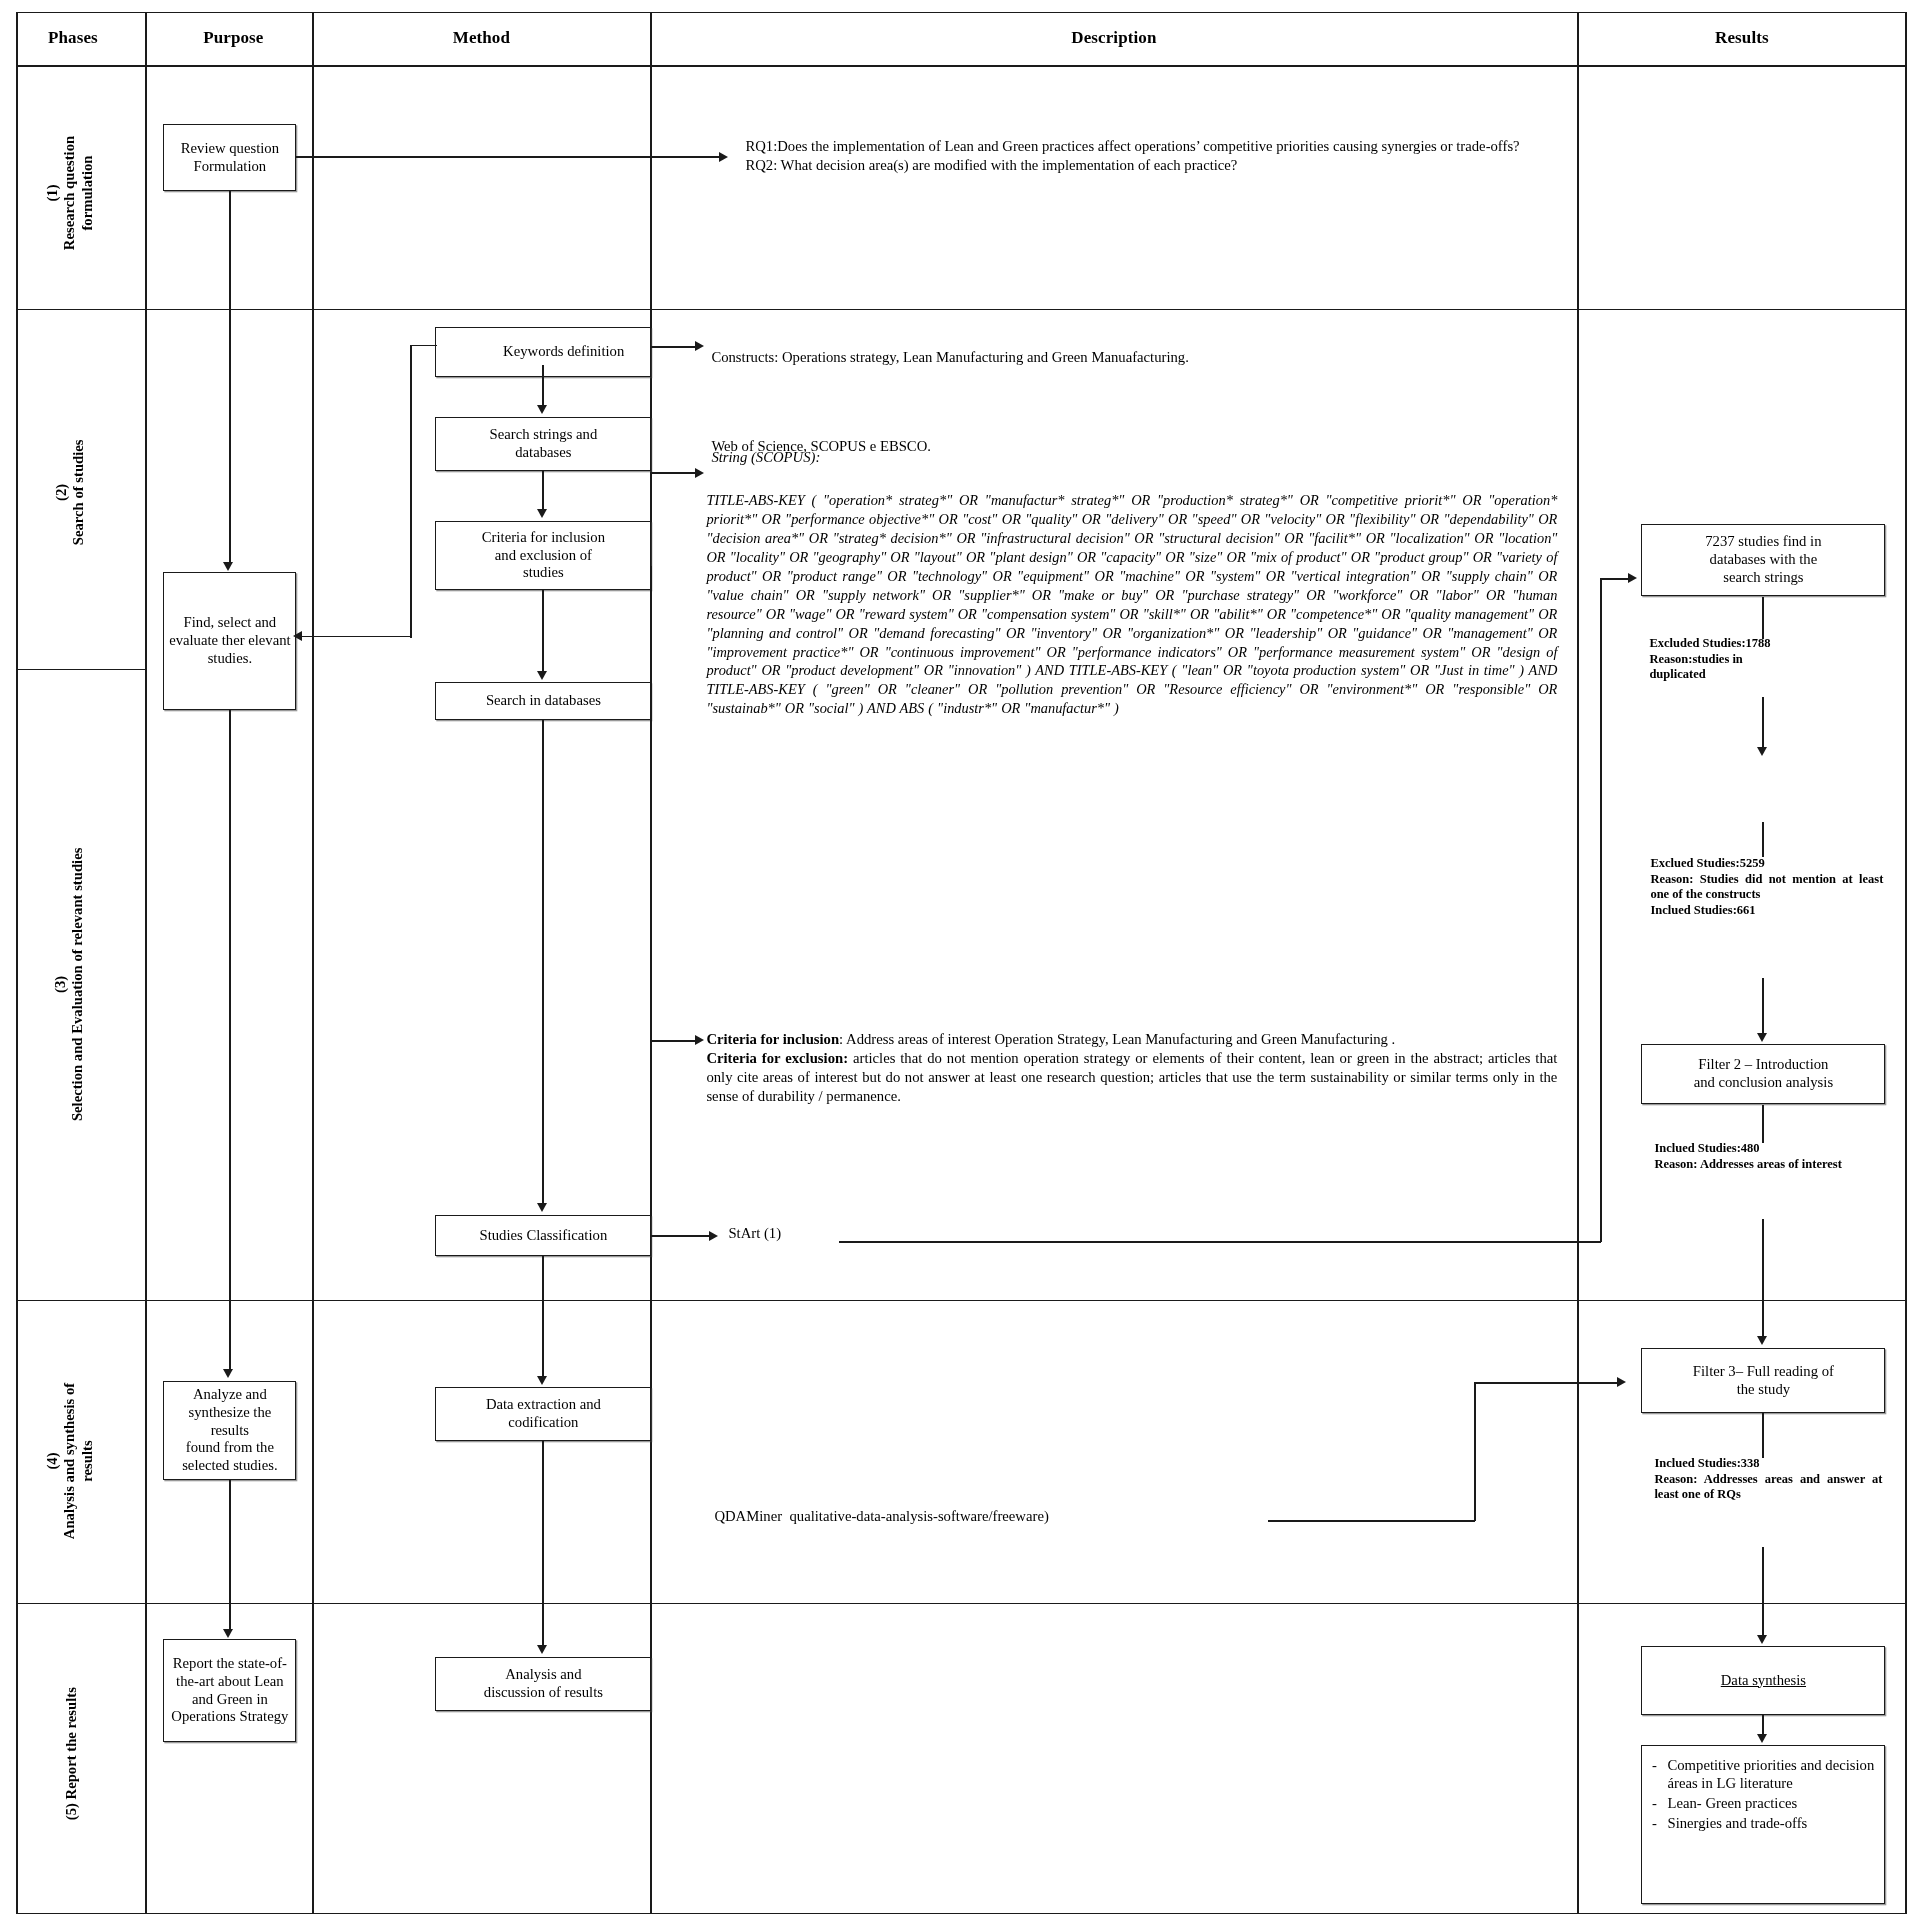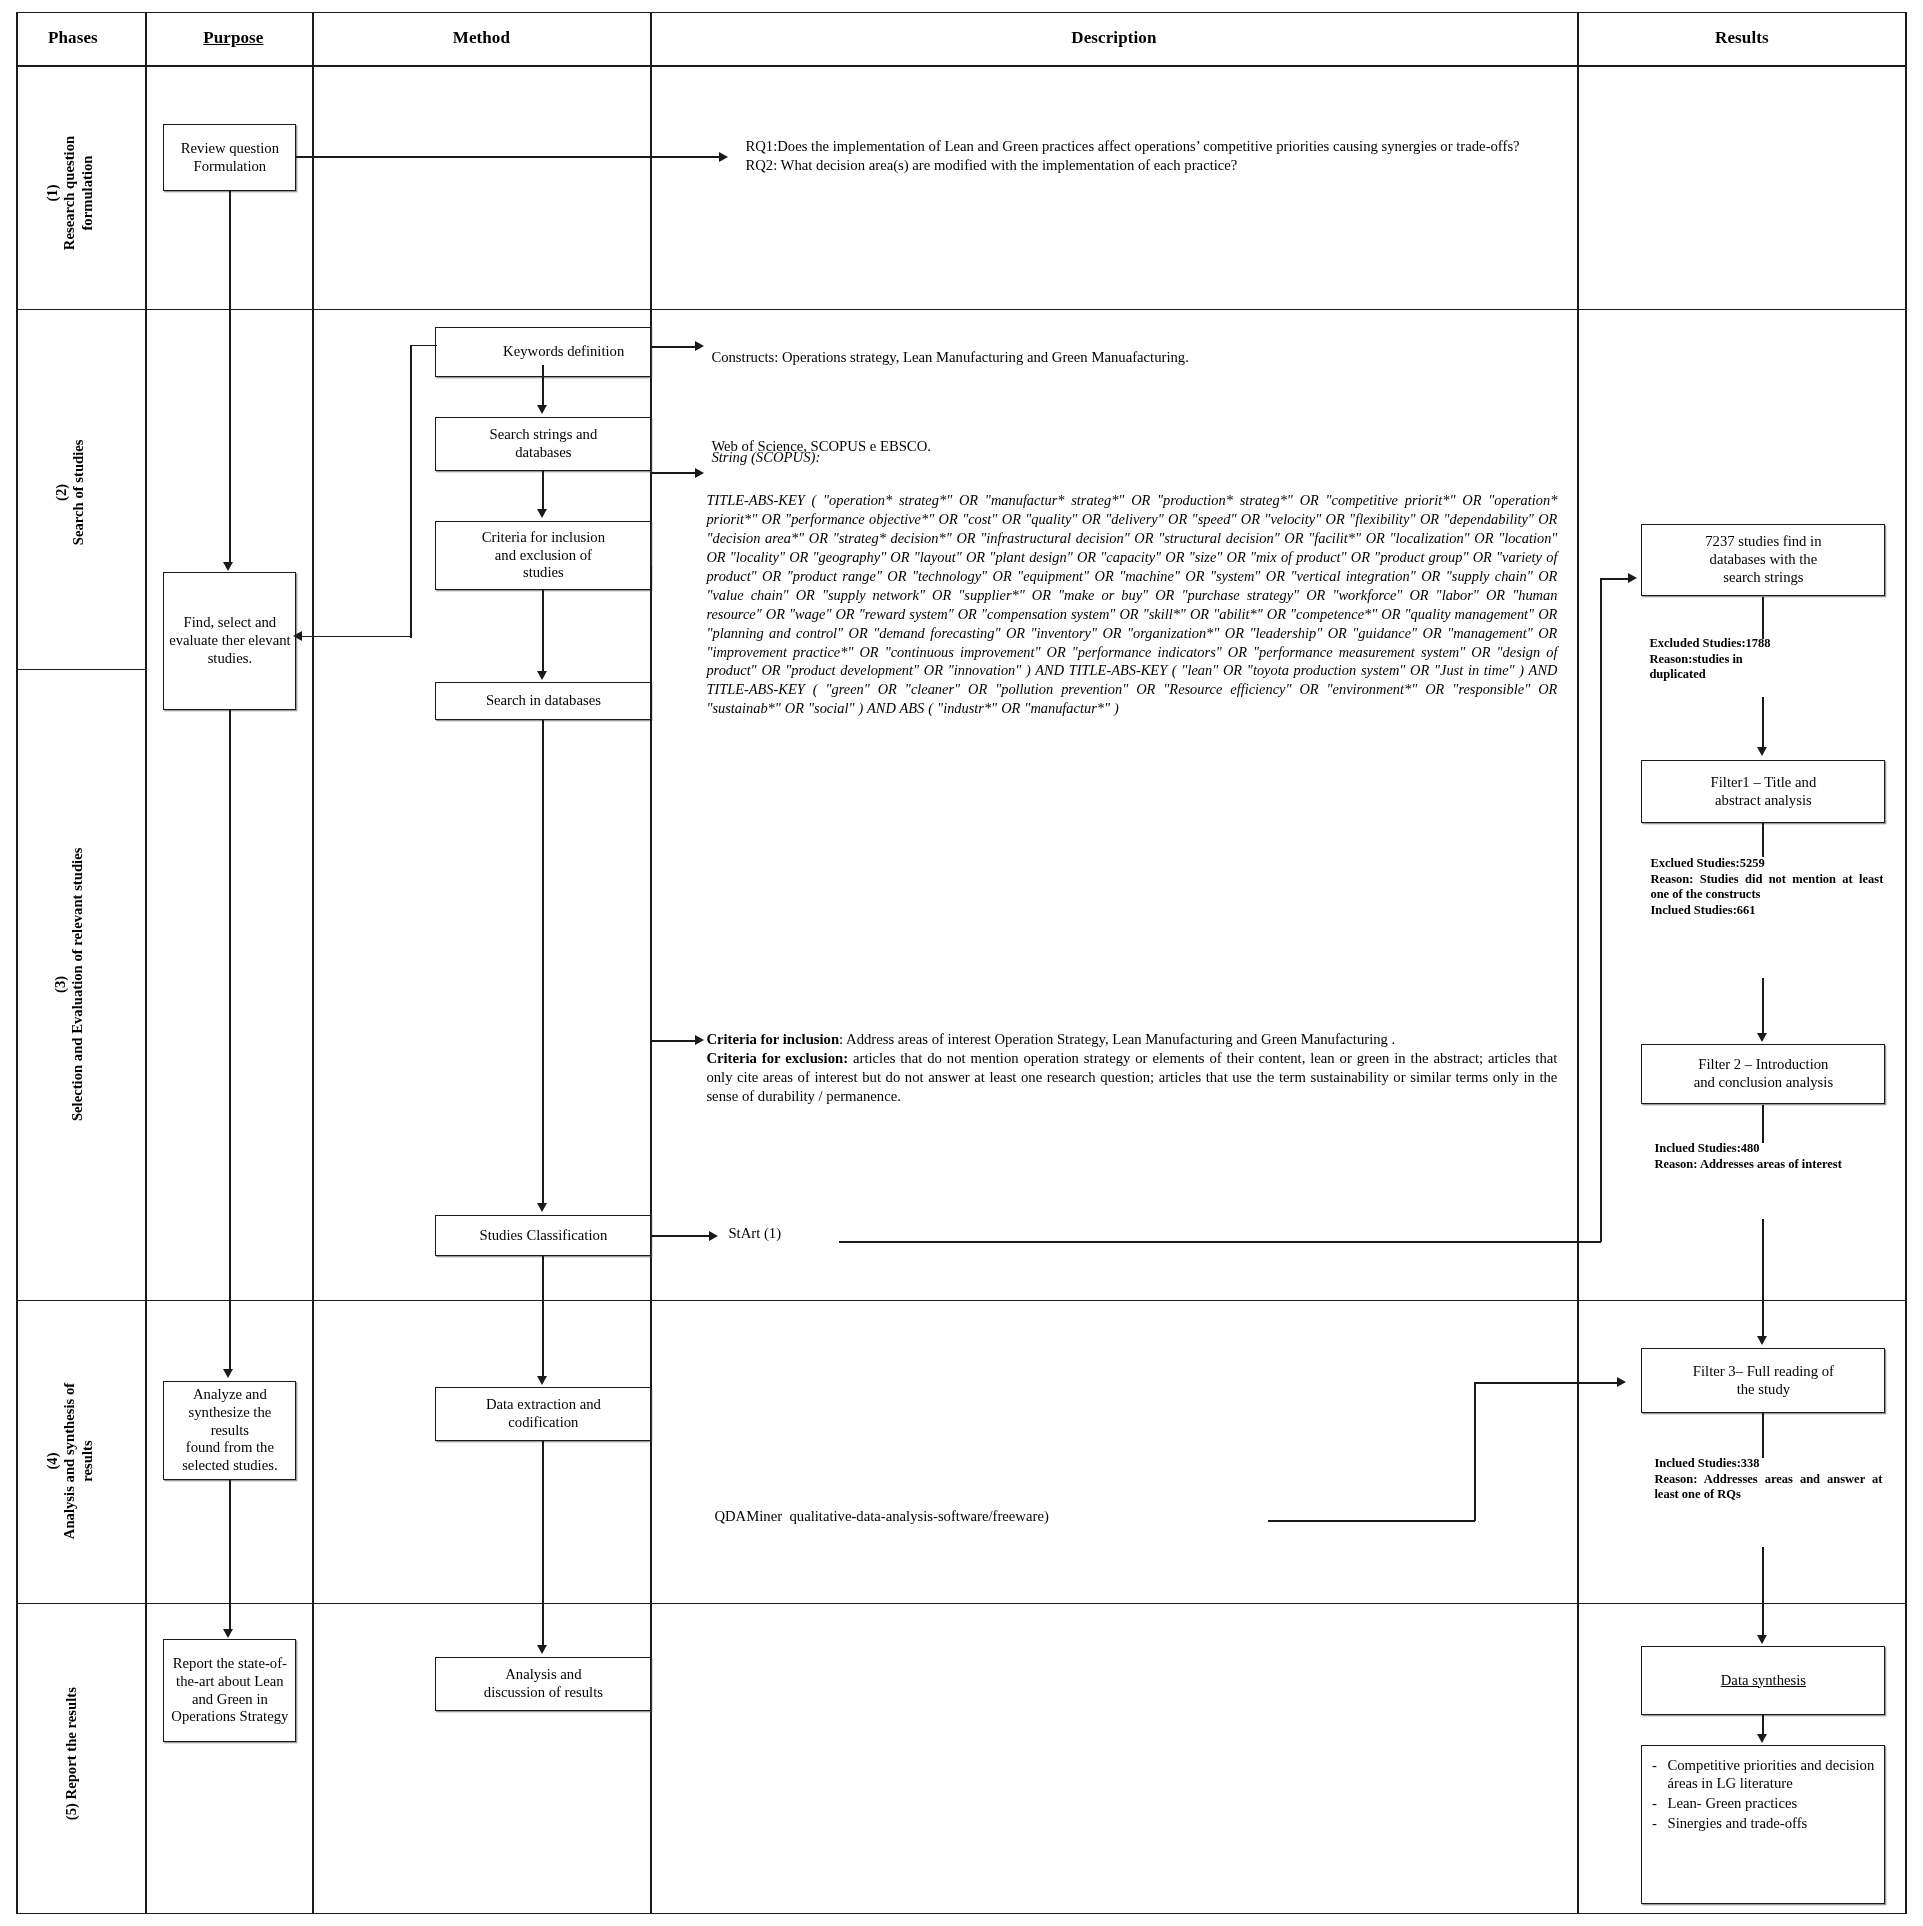--- a/index.html
+++ b/index.html
@@ -170,21 +170,21 @@
   <div class="hline" style="left:0;top:1901px;width:1891px;"></div>
 
   <div class="vline" style="left:0;top:0;height:1902px;"></div>
   <div class="vline" style="left:129px;top:0;height:1902px;"></div>
   <div class="vline" style="left:296px;top:0;height:1902px;"></div>
   <div class="vline" style="left:634px;top:0;height:1902px;"></div>
   <div class="vline" style="left:1561px;top:0;height:1902px;"></div>
   <div class="vline" style="left:1889px;top:0;height:1902px;"></div>
 
   <div class="col-head" style="left:0;top:16.4px;width:113px;">Phases</div>
-  <div class="col-head" style="left:129px;top:16.4px;width:176px;text-decoration:underline;">Purpose</div>
+  <div class="col-head" style="left:129px;top:16.4px;width:176px;">Purpose</div>
   <div class="col-head" style="left:296px;top:16.4px;width:338px;">Method</div>
   <div class="col-head" style="left:634px;top:16.4px;width:927px;">Description</div>
   <div class="col-head" style="left:1561px;top:16.4px;width:329px;">Results</div>
 
   <div class="phase-label rot" style="left:-45px;top:155px;width:198px;">
     <span style="display:block;">(1)</span>
     <span style="display:block;white-space:pre-line;">Research question
 formulation</span>
   </div>
 
@@ -343,24 +343,20 @@
   </div>
 
   <div class="result-note" style="left:1633px;top:624px;width:235px;white-space:pre-line;">Excluded Studies:1788
 Reason:studies in
 duplicated</div>
 
   <div class="conn thin-v" style="left:1746px;top:585px;height:42px;"></div>
   <div class="conn thin-v" style="left:1746px;top:685px;height:52px;"></div>
   <div class="arrow-d" style="left:1741px;top:735px;"></div>
 
-  <div class="box" style="left:1625px;top:748px;width:244px;height:63px;">
-    <span style="white-space:pre-line;">Filter1 – Title and
-abstract analysis</span>
-  </div>
 
   <div class="result-note" style="left:1634px;top:844px;width:233px;white-space:pre-line;">Exclued Studies:5259
 Reason: Studies did not mention at least one of the constructs
 Inclued Studies:661</div>
 
   <div class="conn thin-v" style="left:1746px;top:810px;height:35px;"></div>
   <div class="conn thin-v" style="left:1746px;top:966px;height:56px;"></div>
   <div class="arrow-d" style="left:1741px;top:1021px;"></div>
 
   <div class="box" style="left:1625px;top:1032px;width:244px;height:60px;">

